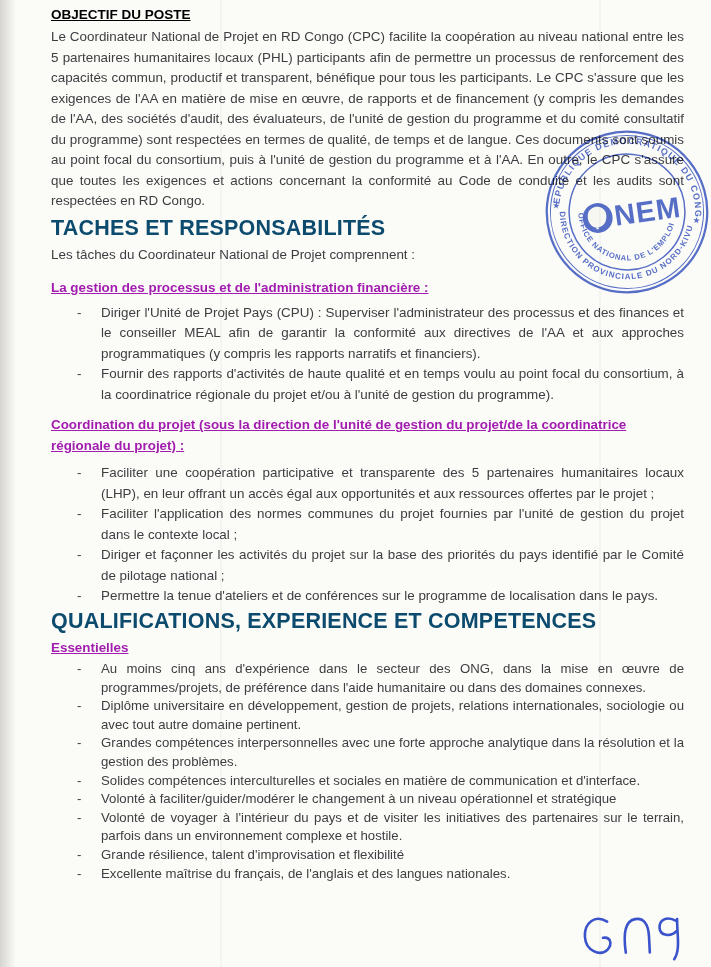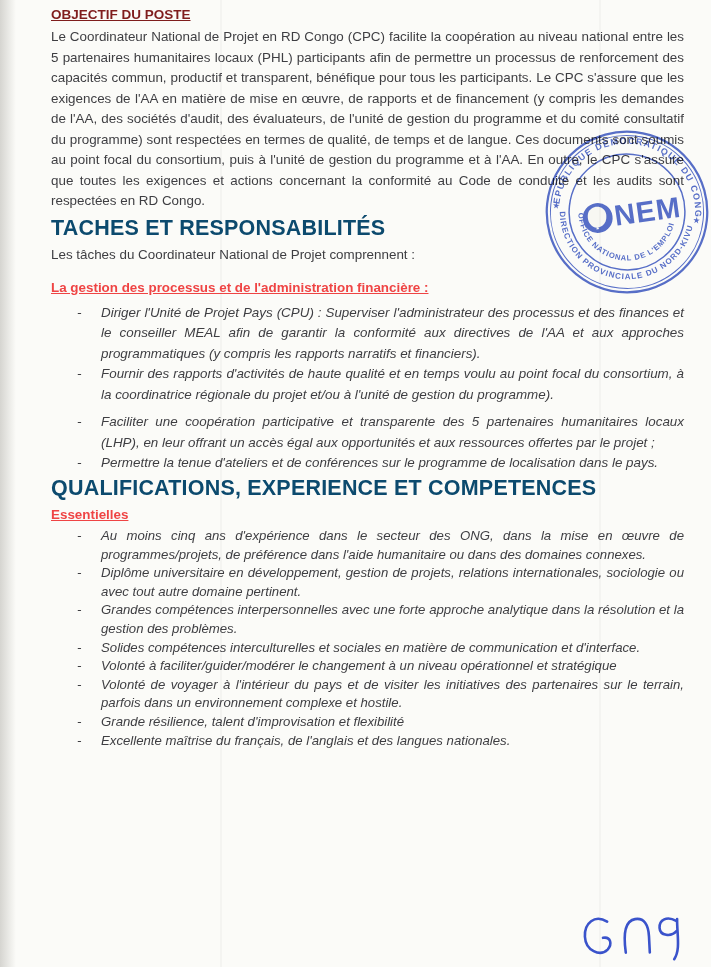--- a/index.html
+++ b/index.html
@@ -12,36 +12,36 @@
   .scan-edge-left{
     position:absolute;left:0;top:0;width:16px;height:100%;
     background:linear-gradient(to right, rgba(168,166,160,.45), rgba(168,166,160,0));
     pointer-events:none;
   }
   .scan-streak{position:absolute;top:0;height:100%;width:2px;background:rgba(110,110,110,.05);pointer-events:none;}
   .content{position:absolute;left:51px;top:7px;width:633px;}
 
   .h-small{
     font-size:13.5px;font-weight:700;text-decoration:underline;
-    color:#7f1d1d;margin:0 0 4px 0;line-height:16px;
+    color:#000000;margin:0 0 4px 0;line-height:16px;
   }
   .body-para{
     font-size:13.4px;line-height:20.5px;text-align:justify;margin:0;
   }
   .h-big{
     font-size:21.5px;font-weight:700;color:#0c4a6e;
     letter-spacing:.2px;margin:2px 0 4px 0;line-height:25px;
   }
   .intro{font-size:13.4px;line-height:20.5px;margin:1px 0 0 0;}
   .sub-h{
     font-size:13.4px;font-weight:700;text-decoration:underline;
-    color:#ef4444;line-height:20.5px;margin:13px 0 0 0;
+    color:#a21caf;line-height:20.5px;margin:13px 0 0 0;
   }
   .sub-h.wide{margin-top:10px;}
-  ul.dash-list{list-style:none;margin:4px 0 0 0;padding:0 0 0 24px;font-style:italic;}
+  ul.dash-list{list-style:none;margin:4px 0 0 0;padding:0 0 0 24px;}
   ul.dash-list li{
     position:relative;padding-left:26px;font-size:13.4px;
     line-height:20.5px;text-align:justify;margin:0;
   }
   ul.dash-list li::before{content:"-";position:absolute;left:2px;top:0;}
   ul.coord{margin-top:7px;}
   ul.ess-list{margin-top:2px;}
   ul.ess-list li{font-size:13.2px;line-height:18.6px;}
 
   .stamp{
@@ -70,22 +70,25 @@
 
     <div class="h-big" style="margin-top:4px;">TACHES ET RESPONSABILITÉS</div>
     <p class="intro">Les tâches du Coordinateur National de Projet comprennent :</p>
 
     <div class="sub-h">La gestion des processus et de l'administration financière :</div>
     <ul class="dash-list">
       <li><span>Diriger l'Unité de Projet Pays (CPU) : Superviser l'administrateur des processus et des finances et le conseiller MEAL afin de garantir la conformité aux directives de l'AA et aux approches programmatiques (y compris les rapports narratifs et financiers).</span></li>
       <li><span>Fournir des rapports d'activités de haute qualité et en temps voulu au point focal du consortium, à la coordinatrice régionale du projet et/ou à l'unité de gestion du programme).</span></li>
     </ul>
 
+    <div class="sub-h wide">Coordination du projet (sous la direction de l'unité de gestion du projet/de la coordinatrice régionale du projet) :</div>
     <ul class="dash-list coord">
       <li><span>Faciliter une coopération participative et transparente des 5 partenaires humanitaires locaux (LHP), en leur offrant un accès égal aux opportunités et aux ressources offertes par le projet ;</span></li>
+      <li><span>Faciliter l'application des normes communes du projet fournies par l'unité de gestion du projet dans le contexte local ;</span></li>
+      <li><span>Diriger et façonner les activités du projet sur la base des priorités du pays identifié par le Comité de pilotage national ;</span></li>
       <li><span>Permettre la tenue d'ateliers et de conférences sur le programme de localisation dans le pays.</span></li>
     </ul>
 
     <div class="h-big">QUALIFICATIONS, EXPERIENCE ET COMPETENCES</div>
     <div class="sub-h" style="margin-top:0;">Essentielles</div>
     <ul class="dash-list ess-list">
       <li><span>Au moins cinq ans d'expérience dans le secteur des ONG, dans la mise en œuvre de programmes/projets, de préférence dans l'aide humanitaire ou dans des domaines connexes.</span></li>
       <li><span>Diplôme universitaire en développement, gestion de projets, relations internationales, sociologie ou avec tout autre domaine pertinent.</span></li>
       <li><span>Grandes compétences interpersonnelles avec une forte approche analytique dans la résolution et la gestion des problèmes.</span></li>
       <li><span>Solides compétences interculturelles et sociales en matière de communication et d'interface.</span></li>

